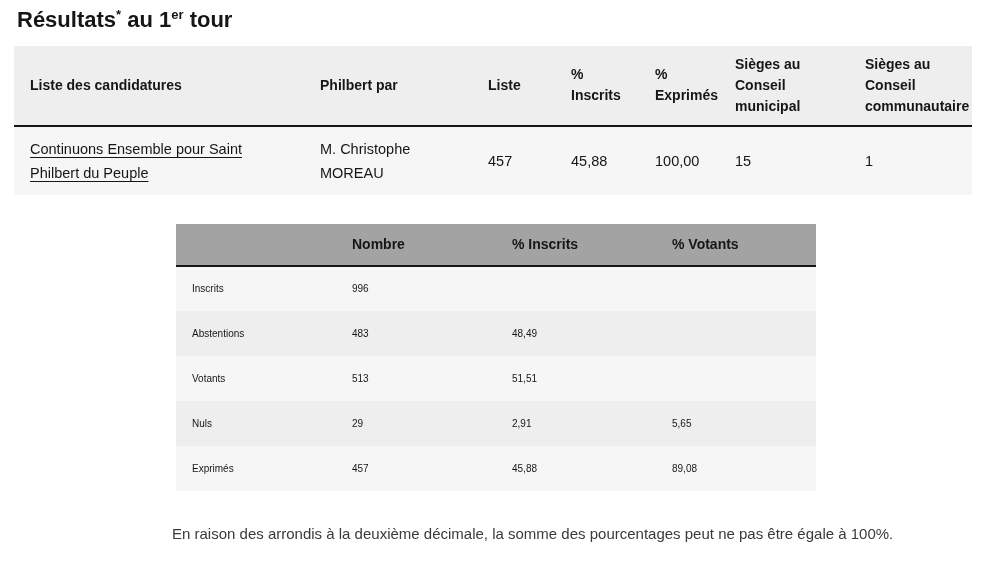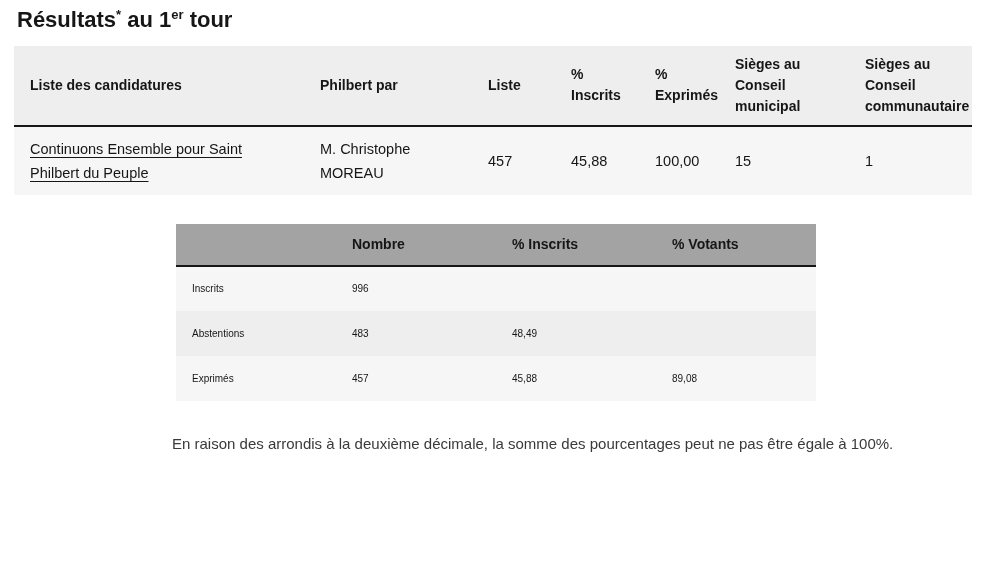--- a/index.html
+++ b/index.html
@@ -153,20 +153,32 @@
       <td></td>
       <td></td>
     </tr>
     <tr>
       <td>Abstentions</td>
       <td>483</td>
       <td>48,49</td>
       <td></td>
     </tr>
     <tr>
+      <td>Votants</td>
+      <td>513</td>
+      <td>51,51</td>
+      <td></td>
+    </tr>
+    <tr>
+      <td>Nuls</td>
+      <td>29</td>
+      <td>2,91</td>
+      <td>5,65</td>
+    </tr>
+    <tr>
       <td>Exprimés</td>
       <td>457</td>
       <td>45,88</td>
       <td>89,08</td>
     </tr>
   </tbody>
 </table>
 
 <p class="footnote">En raison des arrondis à la deuxième décimale, la somme des pourcentages peut ne pas être égale à 100%.</p>
 

